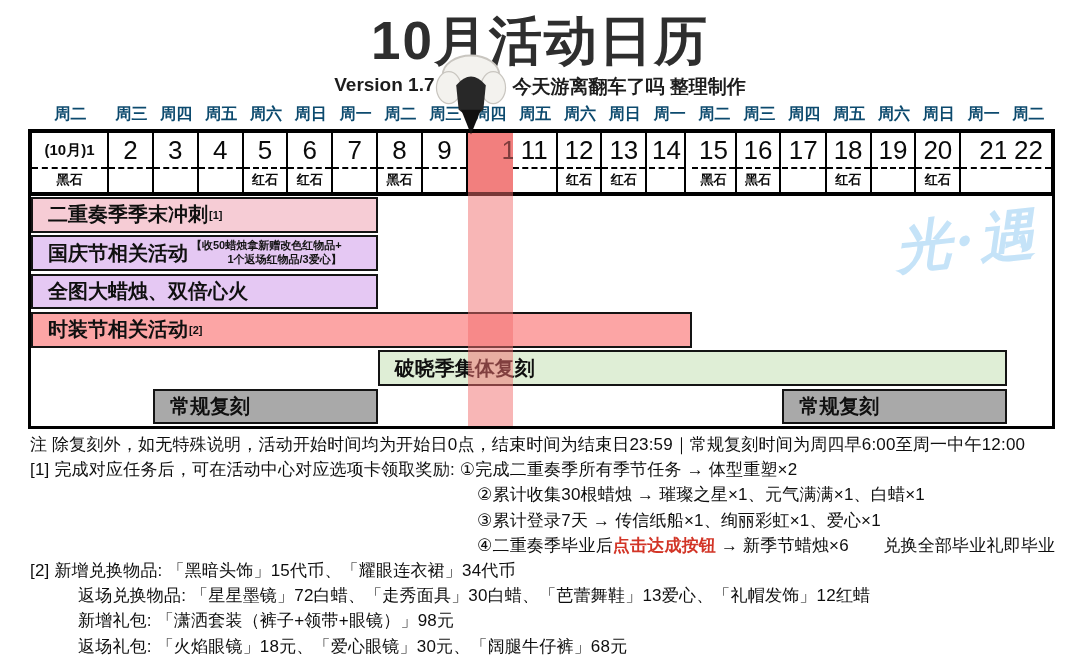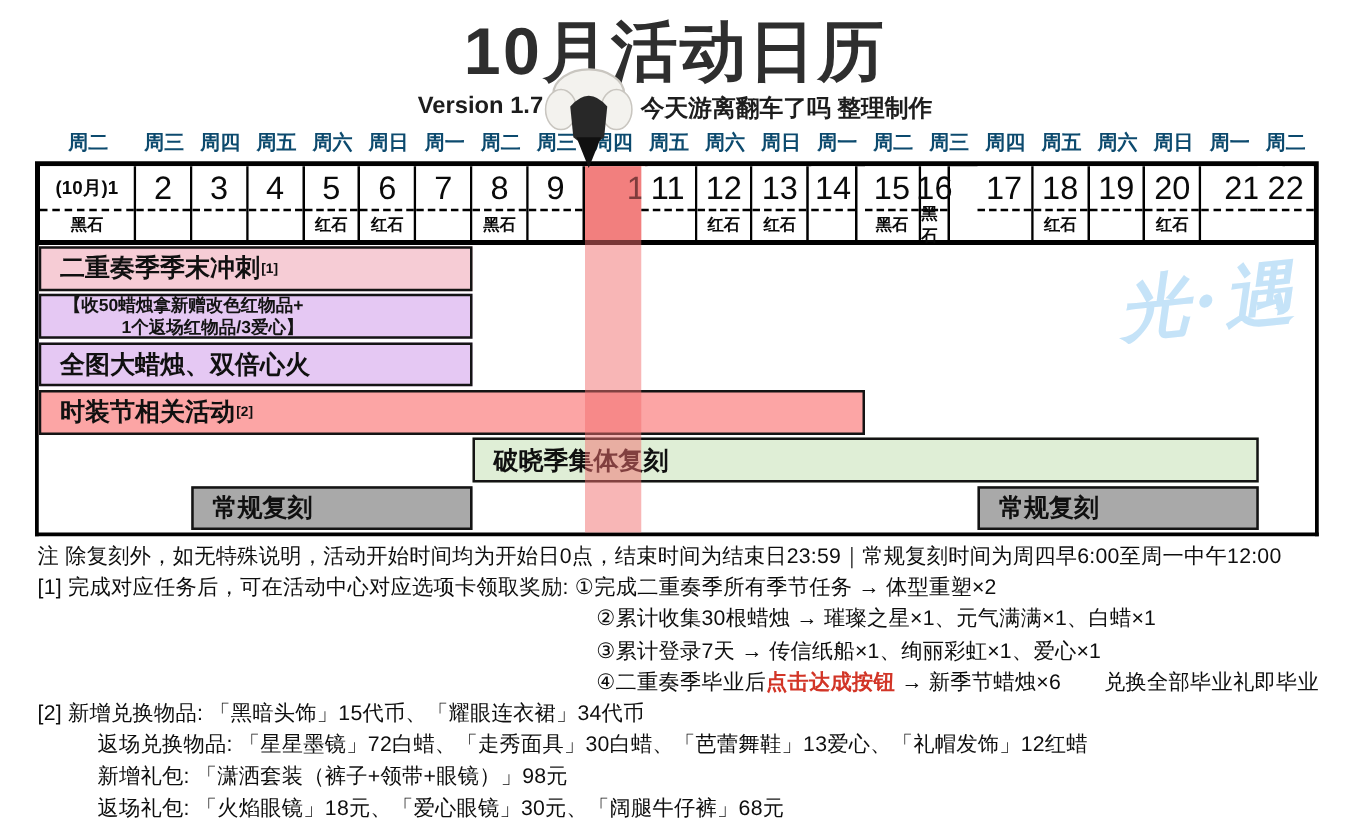--- a/index.html
+++ b/index.html
@@ -43,21 +43,21 @@
     position:absolute;left:28px;top:196px;width:1027px;height:233px;box-sizing:border-box;
     border-left:3px solid #000;border-right:3px solid #000;border-bottom:3px solid #000;background:#fff;
   }
   .bar{
     position:absolute;box-sizing:border-box;border:2.5px solid #141414;
     display:flex;align-items:center;padding:0 15px;white-space:nowrap;
     font-size:20px;font-weight:700;color:#101010;
   }
   .bar sup{font-size:11px;font-weight:700;line-height:0;margin-left:1px;}
   .bar .annotation{
-    font-size:14px;font-weight:700;line-height:1.25;text-align:right;margin-left:3px;color:#141414;
+    font-size:11px;font-weight:700;line-height:1.25;text-align:right;margin-left:3px;color:#141414;
   }
   .bar .annotation span{display:block;}
 
   .watermark{
     position:absolute;right:14px;top:8px;font-size:56px;font-weight:700;font-style:italic;
     font-family:"DejaVu Serif","Liberation Serif",serif;
     color:#c5e3f8;transform:rotate(-6deg);letter-spacing:4px;z-index:1;
   }
 
   
@@ -166,21 +166,21 @@
         <div class="date-stone">红石</div>
       </div>
       <div class="date-cell" style="left: 617px; width: 37px;">
         <div class="date-num">14</div>
         <div class="date-stone"></div>
       </div>
       <div class="date-cell" style="left: 660.143px; width: 44.8571px;">
         <div class="date-num">15</div>
         <div class="date-stone">黑石</div>
       </div>
-      <div class="date-cell" style="left: 705px; width: 23px;">
+      <div class="date-cell" style="left: 705px; width: 44px;">
         <div class="date-num">16</div>
         <div class="date-stone">黑石</div>
       </div>
       <div class="date-cell" style="left: 749.857px; width: 44.8571px;">
         <div class="date-num">17</div>
         <div class="date-stone"></div>
       </div>
       <div class="date-cell" style="left: 794.714px; width: 44.8571px;">
         <div class="date-num">18</div>
         <div class="date-stone">红石</div>
@@ -203,20 +203,21 @@
       </div>
     </div>
 
   <div class="gantt" id="gantt">
     <div class="watermark">光·遇</div>
   <div class="bar" style="left: 0px; width: 346.714px; top: 1px; height: 35.8333px; background: rgb(246, 204, 213);">
         <span>二重奏季季末冲刺</span>
         <sup>[1]</sup>
       </div>
       <div class="bar" style="left: 0px; width: 346.714px; top: 39.3333px; height: 35.8333px; background: rgb(229, 200, 243);">
+        <span>国庆节相关活动</span>
         <div class="annotation">
           <span>【收50蜡烛拿新赠改色红物品+</span>
           <span>1个返场红物品/3爱心】</span>
         </div>
       </div>
       <div class="bar" style="left: 0px; width: 346.714px; top: 77.6667px; height: 35.8333px; background: rgb(229, 200, 243);">
         <span>全图大蜡烛、双倍心火</span>
       </div>
       <div class="bar" style="left: 0px; width: 661.381px; top: 116px; height: 35.8333px; background: #fca5a5;">
         <span>时装节相关活动</span>

